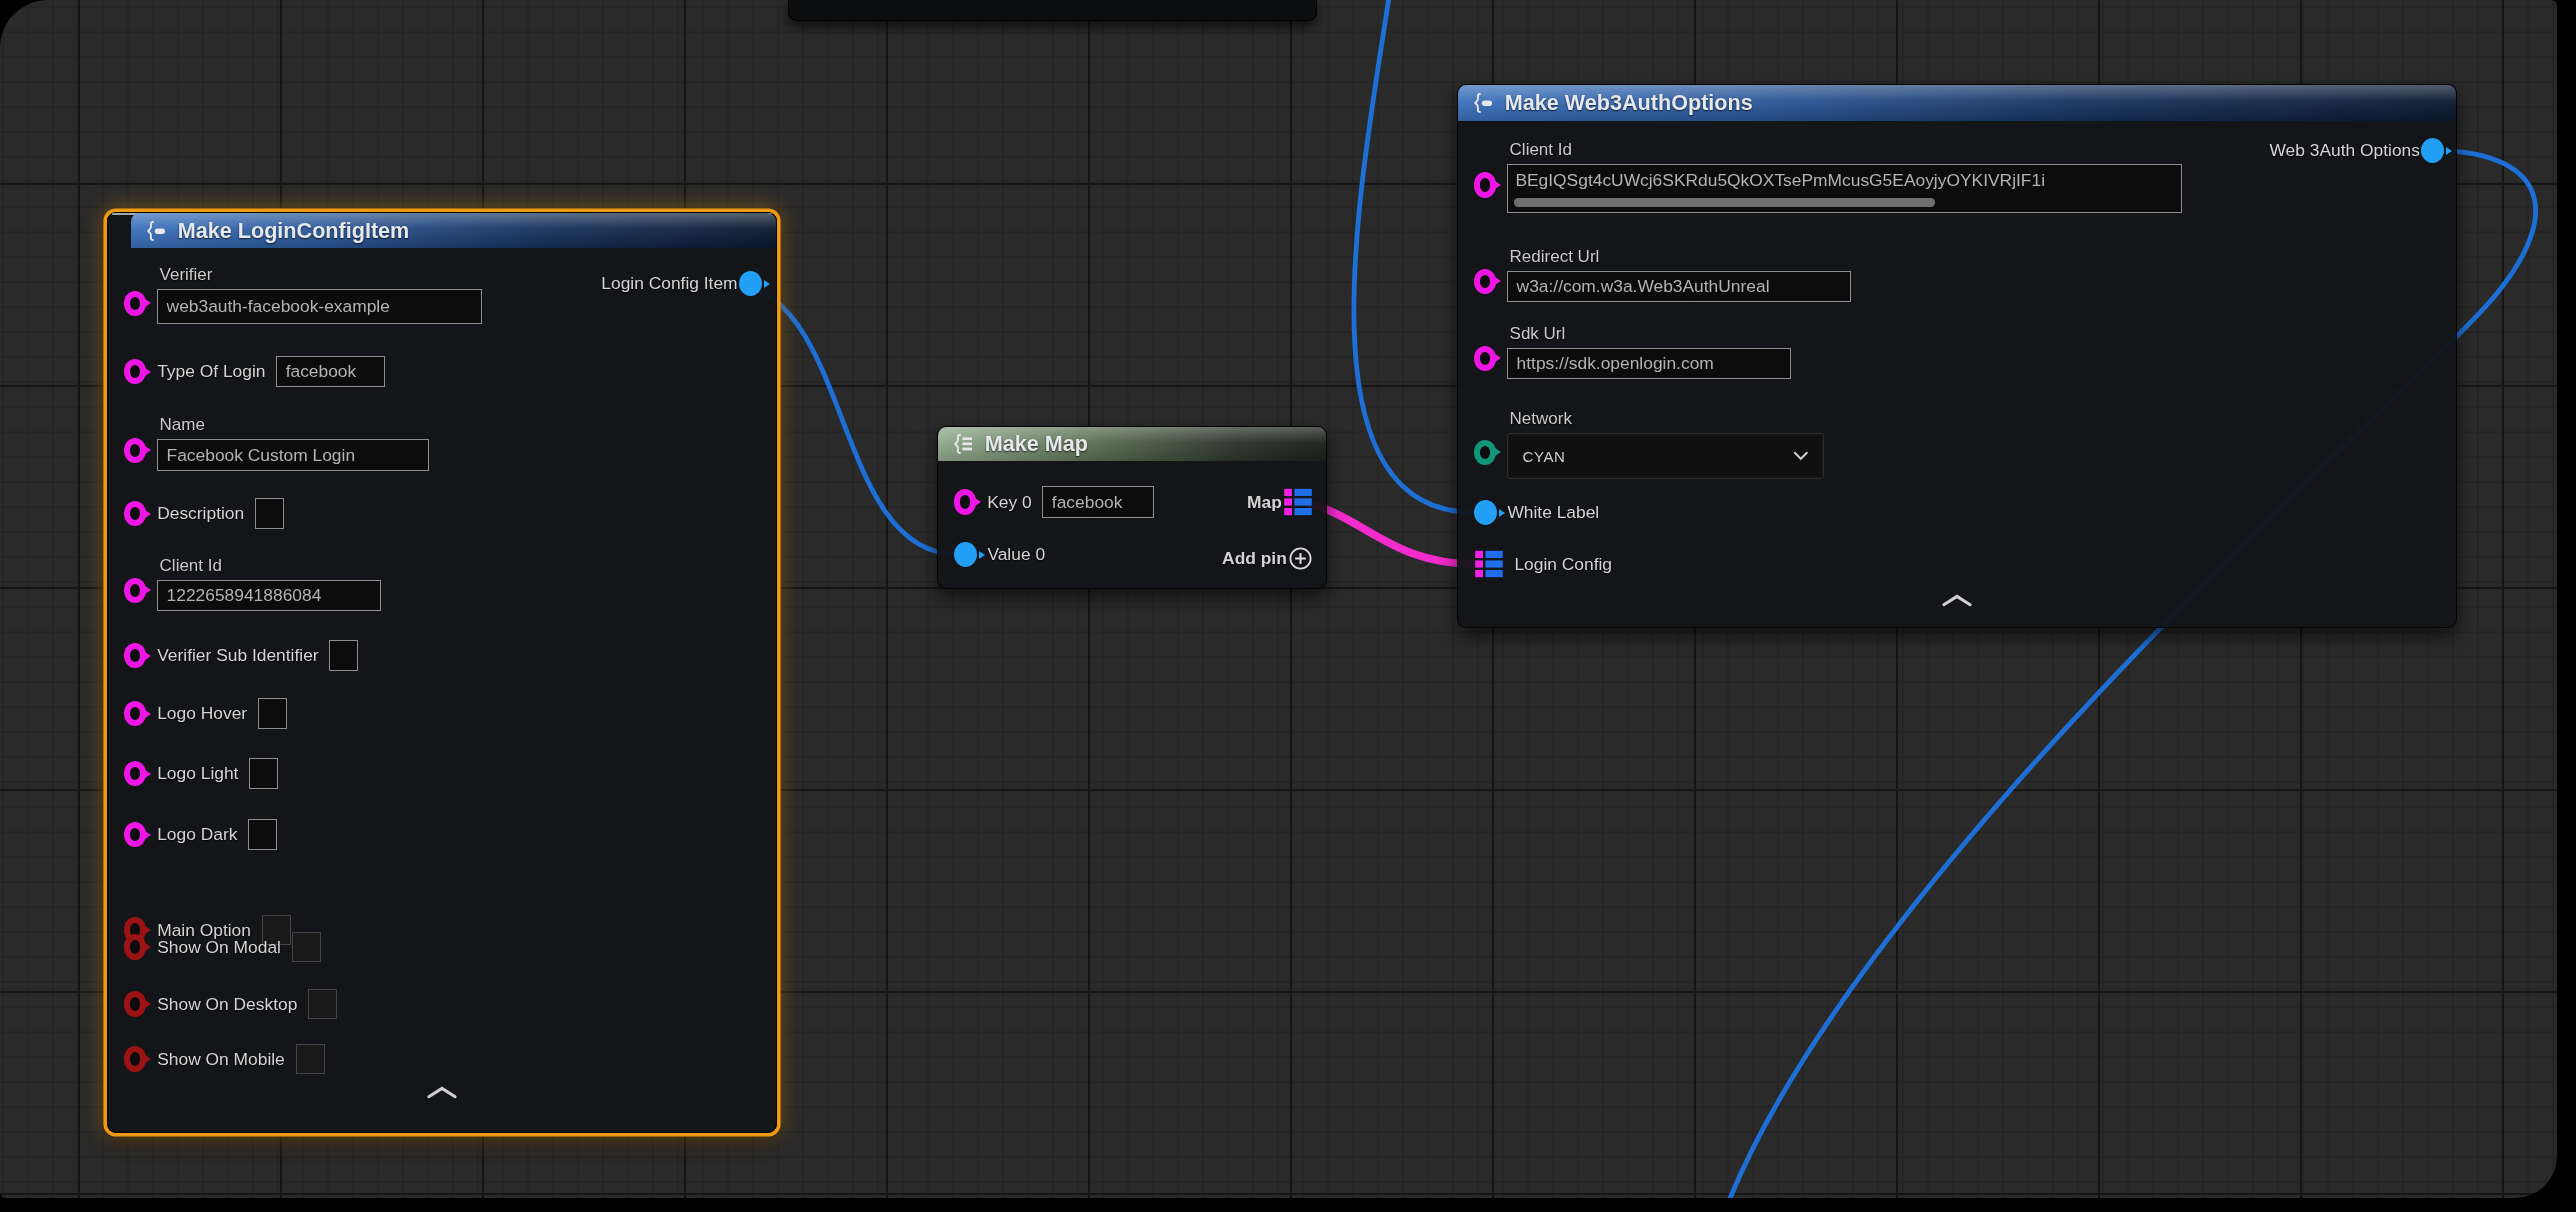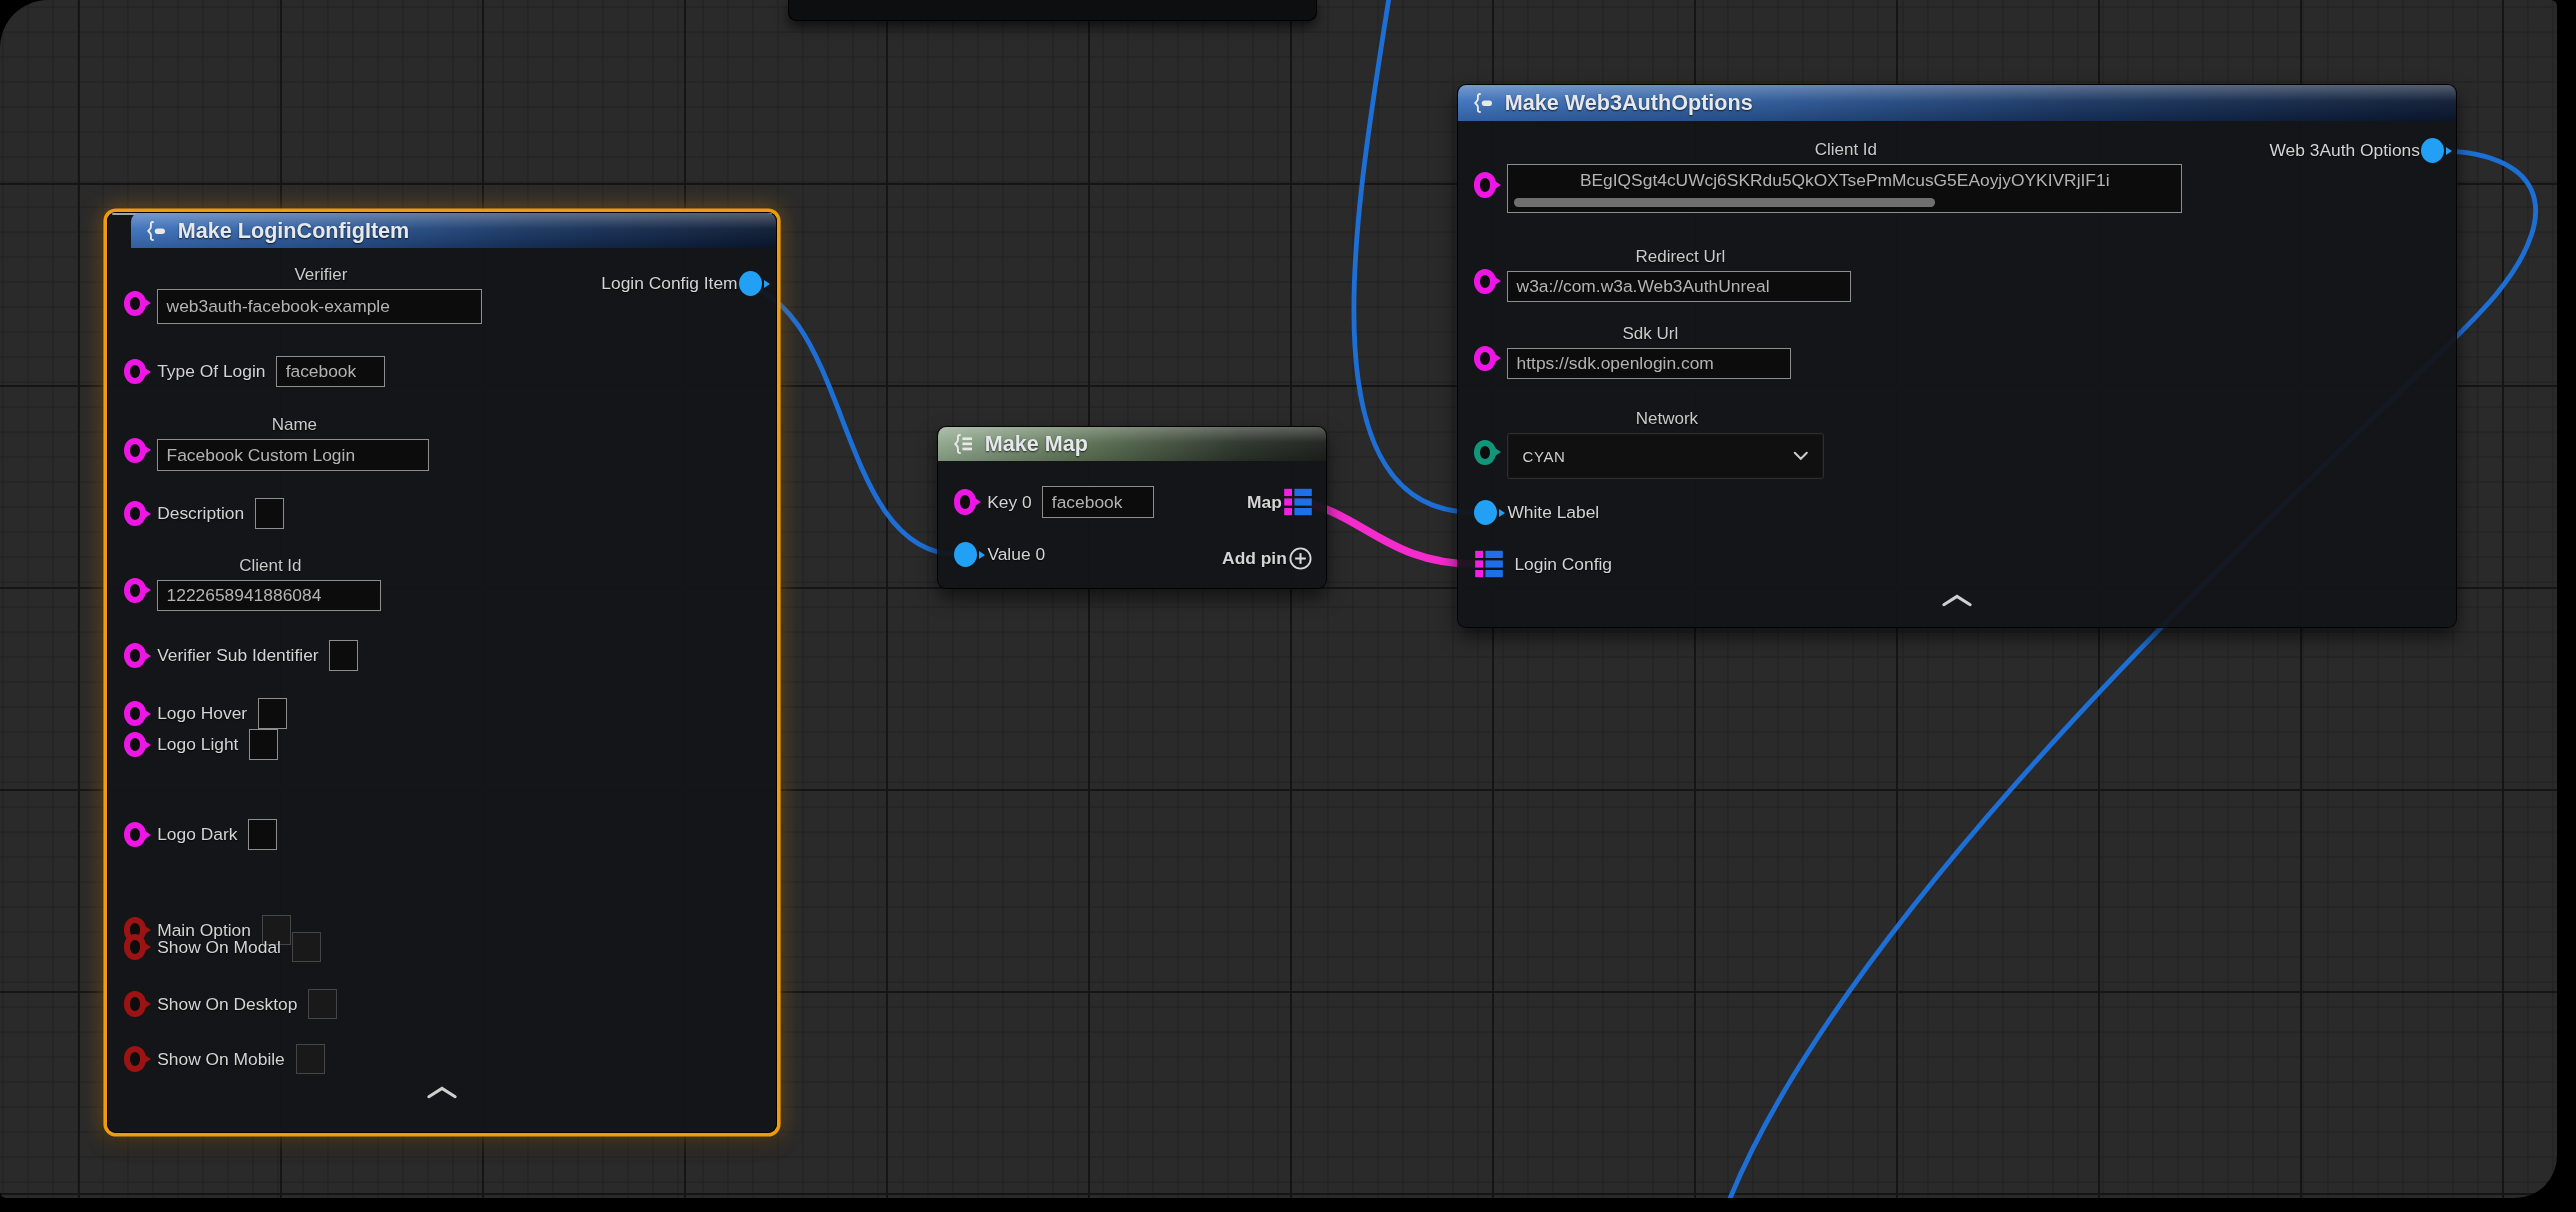--- a/index.html
+++ b/index.html
@@ -29,21 +29,21 @@
     background:linear-gradient(180deg,rgba(255,255,255,.30),rgba(255,255,255,.05) 45%,rgba(0,0,0,.15)),
                linear-gradient(90deg,#3b70bb 0%,#2a5797 30%,#16335f 62%,#0a1830 100%);}
   .node-header.green{
     background:linear-gradient(180deg,rgba(255,255,255,.28),rgba(255,255,255,.04) 45%,rgba(0,0,0,.12)),
                linear-gradient(90deg,#90a88d 0%,#5a6f52 40%,#2b332a 78%,#1c211b 100%);}
   .node-title{font-size:21.6px;font-weight:bold;color:#e6e9ec;text-shadow:0 1.2px 1.8px rgba(0,0,0,.7);white-space:nowrap;}
   .hicon{flex:0 0 auto;display:block;}
   
   .row{position:absolute;left:15.6px;display:flex;align-items:center;gap:10.8px;}
   .row.right{left:auto;display:flex;align-items:center;gap:1px;}
-  .row.stacked{align-items:flex-end;text-align:center;}
+  .row.stacked{align-items:flex-end;}
   .stack{display:flex;flex-direction:column;gap:4.2px;}
   .plabel{font-size:17.4px;color:#d4d4d4;white-space:nowrap;text-shadow:0 0.6px 1.2px rgba(0,0,0,.8);}
   .flabel{font-size:17px;color:#cacaca;white-space:nowrap;margin-left:2.4px;text-shadow:0 0.6px 1.2px rgba(0,0,0,.8);}
   
   .pin{position:relative;flex:0 0 auto;width:10.8px;height:13.2px;border-radius:50%;
     border:6px solid var(--c);background:#0d0d0d;}
   .pin::after{content:'';position:absolute;right:-10.8px;top:50%;transform:translateY(-50%);
     border-left:6.6px solid var(--c);border-top:4.8px solid transparent;border-bottom:4.8px solid transparent;}
   .pin.filled{width:23px;height:25px;border:none;background:var(--c);}
   .pin.filled::after{right:-8.4px;}
@@ -139,21 +139,21 @@
         <span class="plabel">Verifier Sub Identifier</span>
         <div class="tbox empty" style="height:31px;"></div>
       </div>
 
       <div class="row" style="top:485px;">
         <span class="pin" style="--c:#ee16e4;"></span>
         <span class="plabel">Logo Hover</span>
         <div class="tbox empty" style="height:31px;"></div>
       </div>
 
-      <div class="row" style="top:516px;align-items:center;">
+      <div class="row" style="top:545px;align-items:center;">
         <span class="pin" style="--c:#ee16e4;"></span>
         <span class="plabel">Logo Light</span>
         <div class="tbox empty" style="height:31px;"></div>
       </div>
 
       <div class="row" style="top:606px;">
         <span class="pin" style="--c:#ee16e4;"></span>
         <span class="plabel">Logo Dark</span>
         <div class="tbox empty" style="height:31px;"></div>
       </div>

